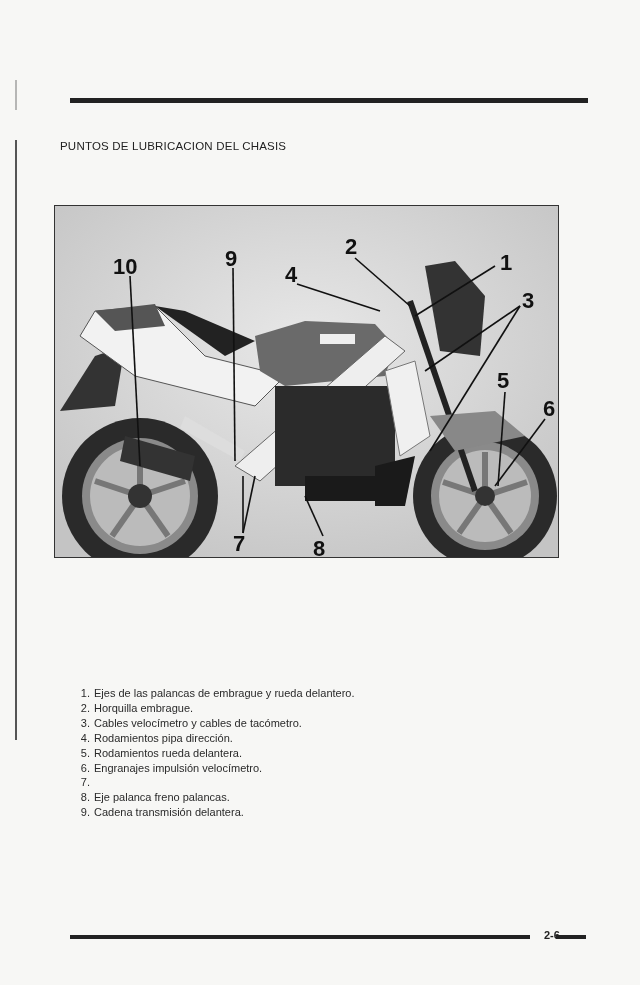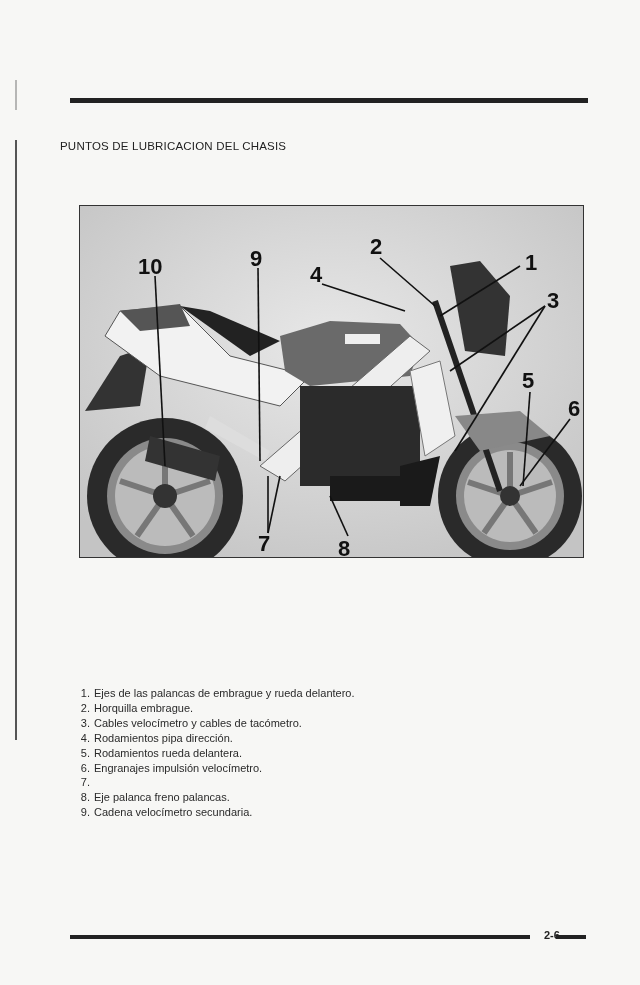--- a/index.html
+++ b/index.html
@@ -14,21 +14,21 @@
     }
     .top-rule {
       position: absolute; left: 70px; top: 98px; width: 518px; height: 5px;
       background: #222;
     }
     .section-title {
       position: absolute; left: 60px; top: 128px;
       font-size: 11.5px; font-weight: normal; letter-spacing: 0.2px; color: #222; margin-top: 12px;
     }
     .photo {
-      position: absolute; left: 79px; top: 205px; width: 503px; height: 351px;
+      position: absolute; left: 54px; top: 205px; width: 503px; height: 351px;
       border: 1.5px solid #333; background: #d9d9d9; overflow: hidden;
     }
     .photo svg { position: absolute; left: 0; top: 0; }
     .legend {
       position: absolute; left: 70px; top: 686px; margin: 0; padding: 0; list-style: none;
       font-size: 11px; line-height: 14.9px; color: #2a2a2a;
     }
     .legend li { display: flex; }
     .legend .num { width: 20px; text-align: right; padding-right: 4px; }
     .bottom-rule-left {
@@ -167,19 +167,19 @@
     </li>
   <li>
       <span class="num">7.</span>
     </li>
   <li>
       <span class="num">8.</span>
       <span>Eje palanca freno palancas.</span>
     </li>
   <li>
       <span class="num">9.</span>
-      <span>Cadena velocímetro secundaria.</span>
+      <span>Cadena transmisión delantera.</span>
     </li>
 </ol>
 
 <div class="bottom-rule-left"></div>
 <div class="page-number">2-6</div>
 <div class="bottom-rule-right"></div>
 
 </body></html>

